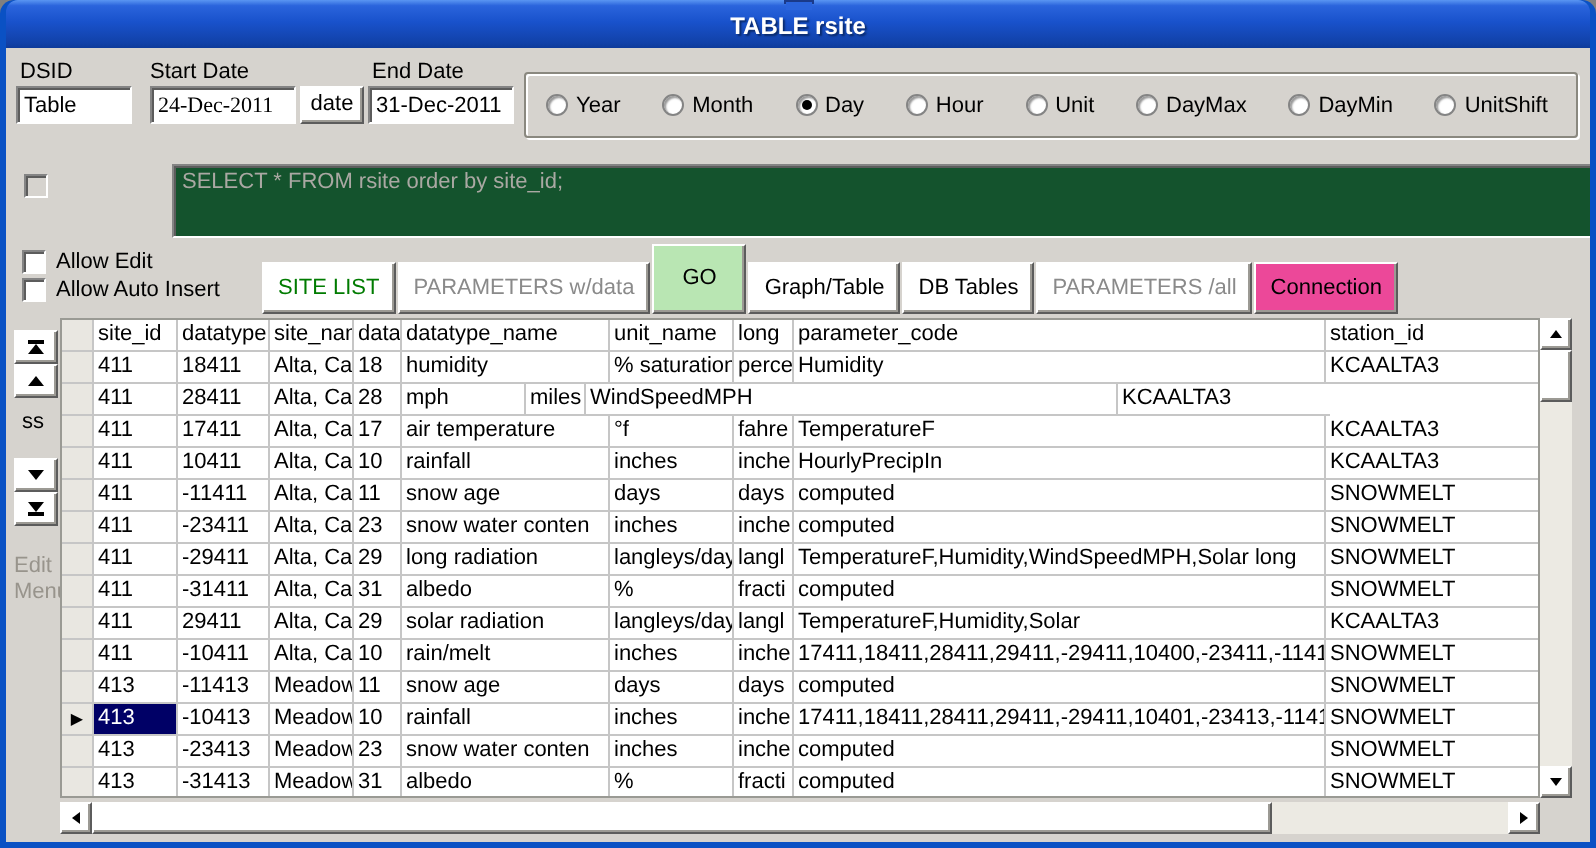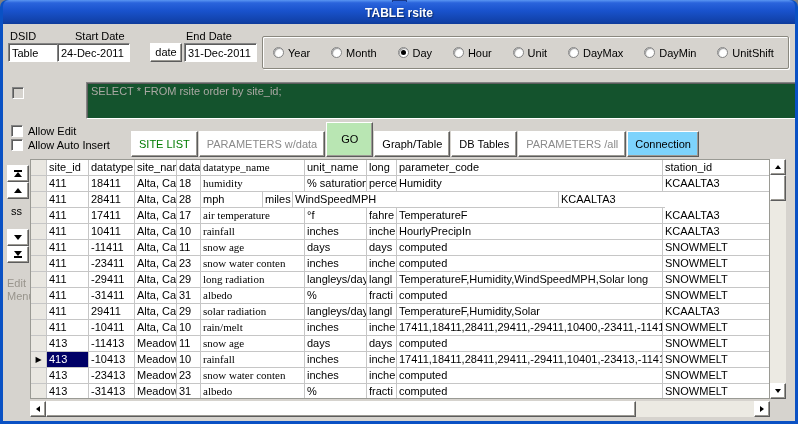--- a/index.html
+++ b/index.html
@@ -51,35 +51,35 @@
   .checkbox.disabled { background: #d6d3ce; }
 
   .sqlbox { position: absolute; left: 83px; top: 58px; width: 795px; height: 37px; background: #14532d; color: #aaa8a3;
     padding: 2px 4px; overflow: hidden; }
 
   .action-row { position: absolute; left: 128px; top: 97px; height: 36px; display: flex; align-items: flex-end; gap: 1px; }
   .action { height: 26px; line-height: 24px; padding: 0 7px; }
   .action.green-text { color: #007b00; }
   .action.disabled { color: #8a8a8a; text-shadow: 1px 1px 0 #fff; }
   .action.go { height: 35px; line-height: 33px; padding: 0 14px; background: #b9e6b3; }
-  .action.green { background: #7dd3fc; }
+  .action.green { background: #ec4899; }
 
   .navbtn { position: absolute; left: 4px; width: 22px; height: 17px; display: flex; flex-direction: column; align-items: center; justify-content: center; }
   .tri-up { width: 0; height: 0; border-left: 4px solid transparent; border-right: 4px solid transparent; border-bottom: 5px solid #000; }
   .tri-down { width: 0; height: 0; border-left: 4px solid transparent; border-right: 4px solid transparent; border-top: 5px solid #000; }
   .navbar-line { width: 8px; height: 2px; background: #000; }
   .nav-ss { position: absolute; left: 8px; top: 181px; }
   .edit-menu { position: absolute; left: 4px; top: 253px; width: 30px; color: #98948c; line-height: 13px; }
 
   .grid { position: absolute; left: 27px; top: 135px; width: 740px; height: 240px; background: #fff; border: 1px solid #9a9a94; overflow: hidden; }
   .grow, .ghead-row { display: flex; height: 16px; }
   .gcell { flex: none; border-right: 1px solid #c6c6c6; border-bottom: 1px solid #c6c6c6; padding: 1px 2px 0 2px;
     font-size: 11px; line-height: 13px; white-space: nowrap; overflow: hidden; }
   .gsel { width: 16px; background: #e9e7e1; text-align: center; font-size: 8px; line-height: 14px; }
-  .c0 { width: 42px; } .c1 { width: 46px; } .c2 { width: 42px; } .c3 { width: 24px; } .c4 { width: 104px; font-family: Liberation Serif, serif; }
+  .c0 { width: 42px; } .c1 { width: 46px; } .c2 { width: 42px; } .c3 { width: 24px; } .c4 { width: 104px; }
   .c5 { width: 62px; } .c6 { width: 30px; } .c7 { width: 266px; } .c8 { width: 106px; border-right: none; }
   .gactive { background: #000066; color: #fff; }
 
   .vscroll { position: absolute; left: 767px; top: 135px; width: 16px; height: 240px; background: #eceae3; }
   .hscroll { position: absolute; left: 27px; top: 377px; width: 740px; height: 16px; background: #eceae3; }
   .sb-btn { position: absolute; width: 16px; height: 16px; display: flex; align-items: center; justify-content: center; }
   .sb-thumb { position: absolute; }
   .tri-s-up { width: 0; height: 0; border-left: 3px solid transparent; border-right: 3px solid transparent; border-bottom: 4px solid #000; }
   .tri-s-down { width: 0; height: 0; border-left: 3px solid transparent; border-right: 3px solid transparent; border-top: 4px solid #000; }
   .tri-s-left { width: 0; height: 0; border-top: 3px solid transparent; border-bottom: 3px solid transparent; border-right: 4px solid #000; }
@@ -103,21 +103,21 @@
       </span>
   </div>
 
   <div class="winbody">
 
     <span class="label" style="left:7px; top:6px;">DSID</span>
     <span class="label" style="left:72px; top:6px;">Start Date</span>
     <span class="label" style="left:183px; top:6px;">End Date</span>
 
     <input class="tb" style="left: 5px; top: 19px; width: 58px;" value="Table">
-    <input class="tb" style="left: 54px; top: 19px; width: 73px;" value="24-Dec-2011">
+    <input class="tb" style="left: 72px; top: 19px; width: 73px; font-family: Liberation Serif, serif;" value="24-Dec-2011">
     <div class="btn raised date-btn">date</div>
     <input class="tb" style="left: 181px; top: 19px; width: 73px;" value="31-Dec-2011">
 
     <div class="groupframe">
         <span class="radio-item">
           <span class="radio"></span>
           <span>Year</span>
         </span>
         <span class="radio-item">
           <span class="radio"></span>

